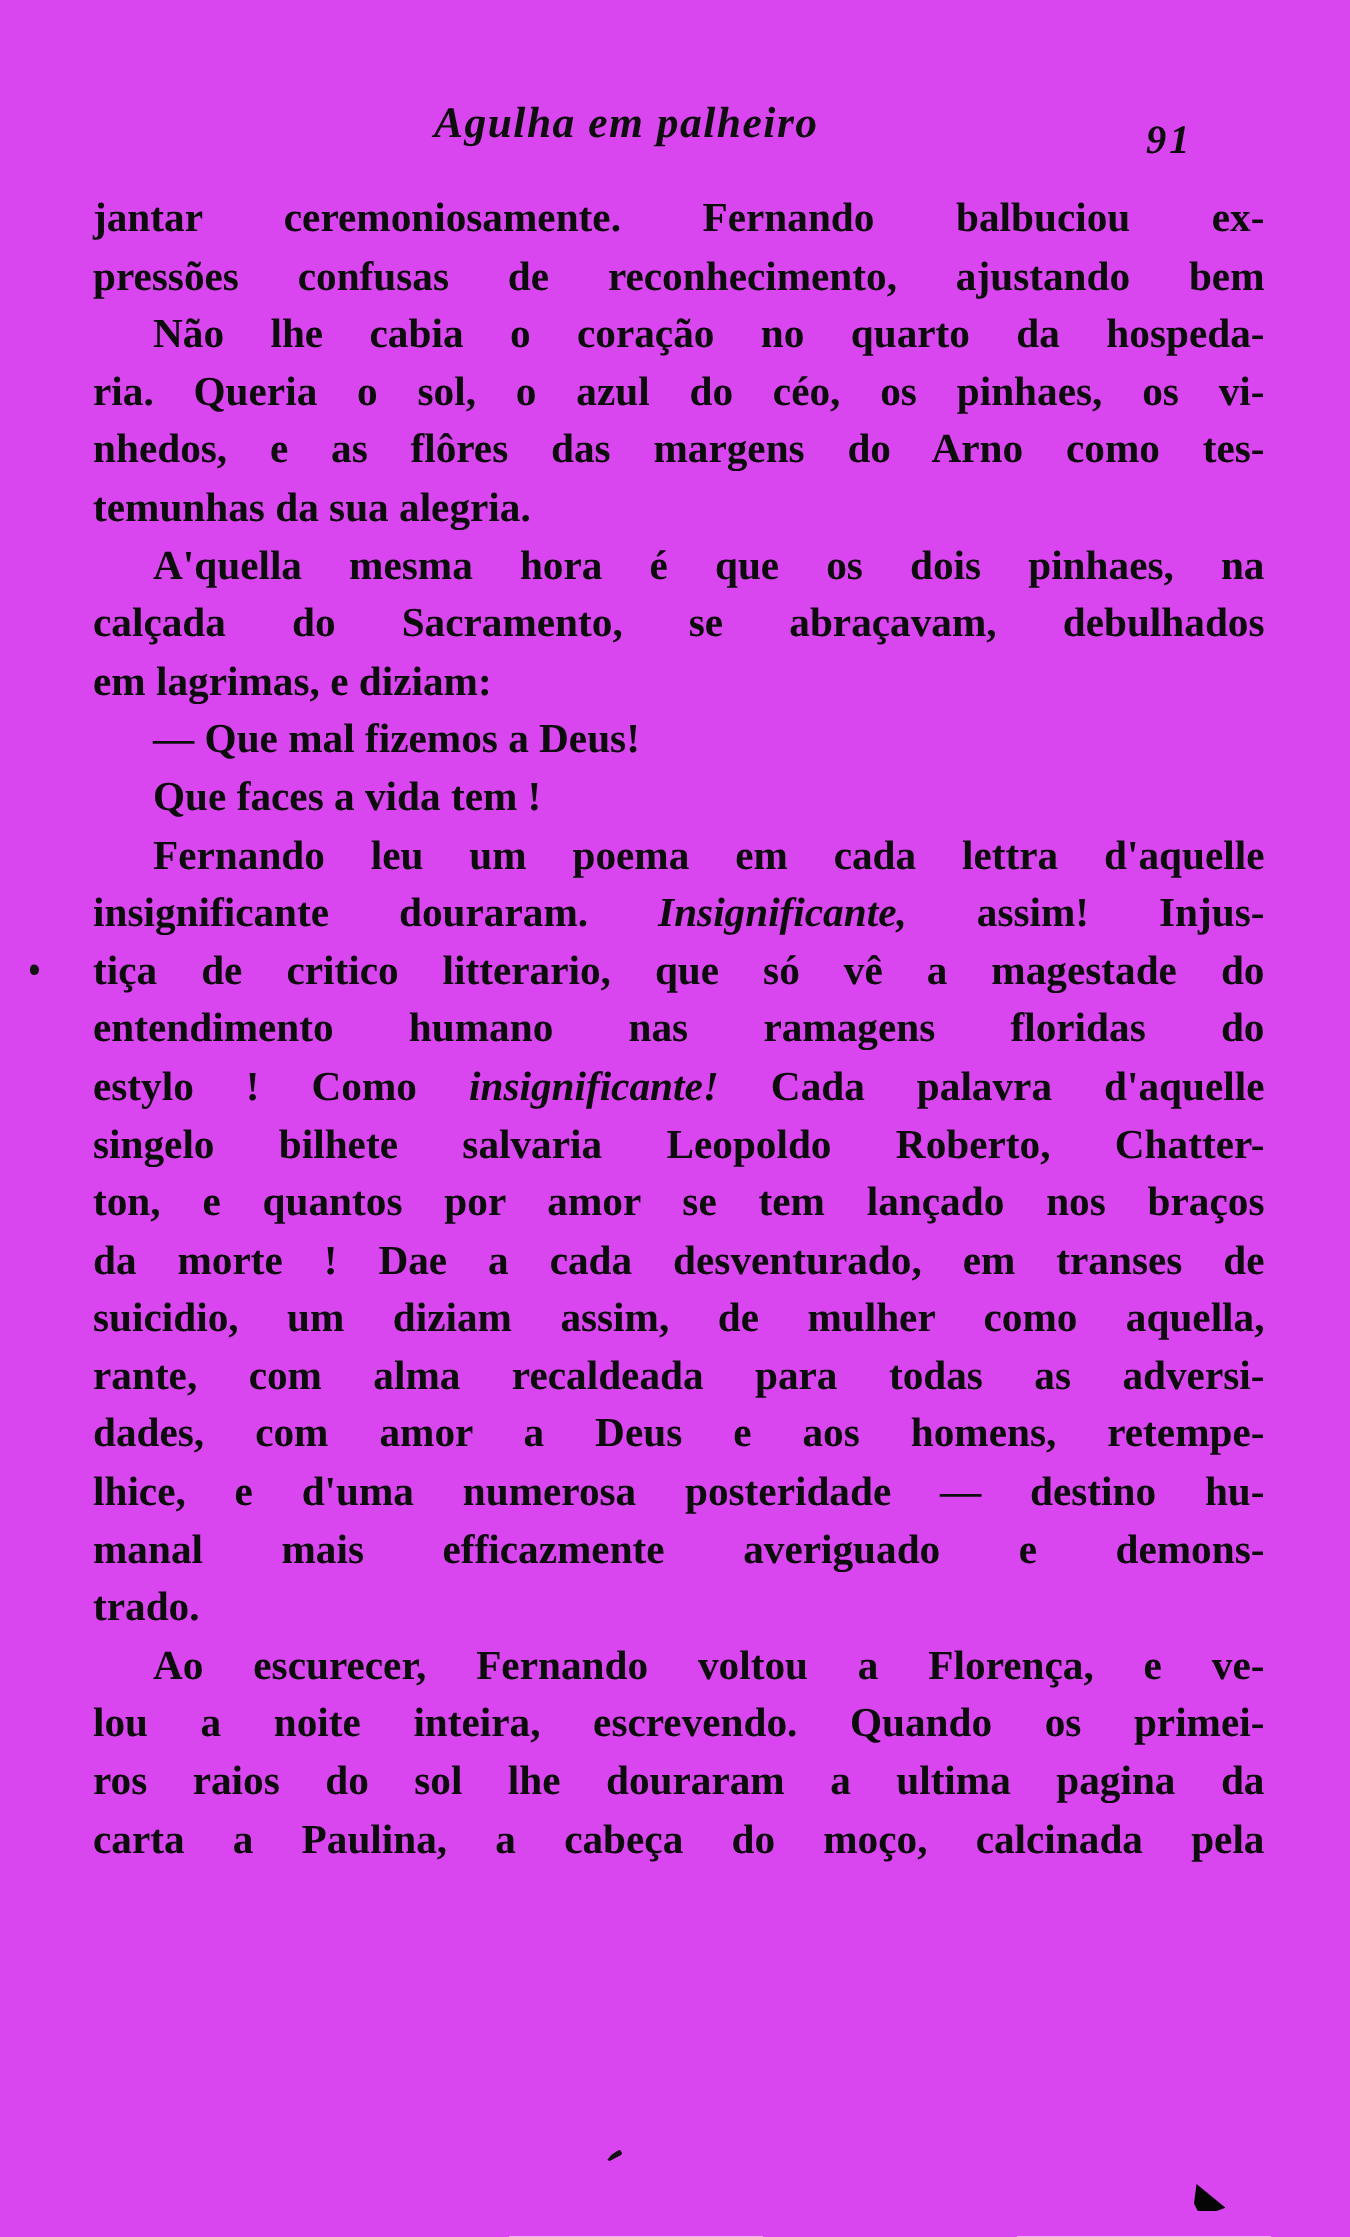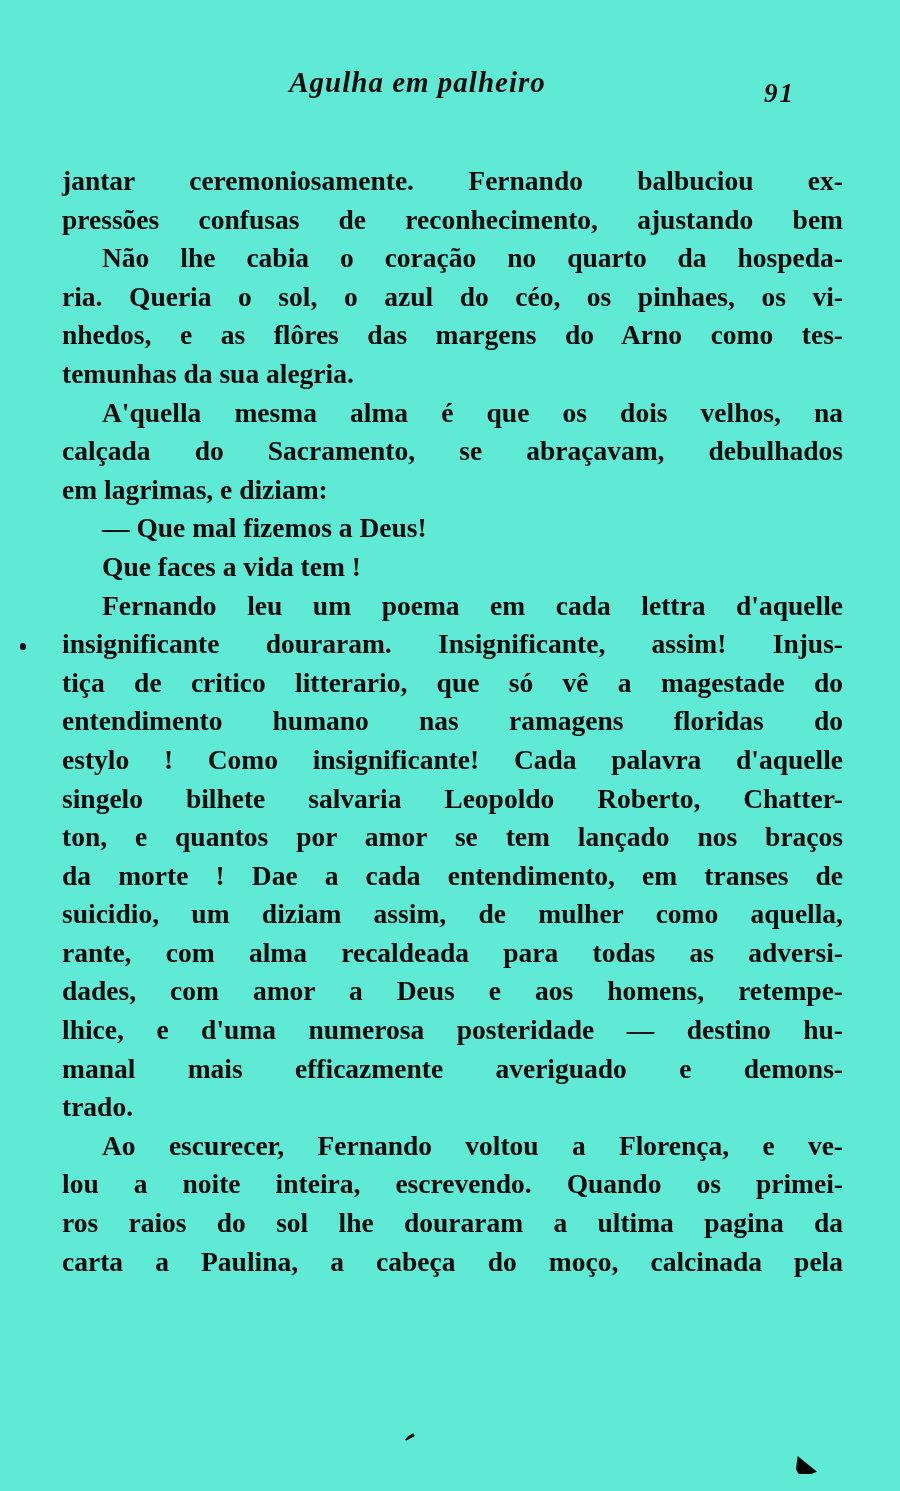--- a/index.html
+++ b/index.html
@@ -4,21 +4,21 @@
 <style>
   html, body {
     margin: 0;
     padding: 0;
     background: #ffffff;
   }
   .page {
     position: relative;
     width: 900px;
     height: 1491px;
-    background: #5eead4;
+    background: #d946ef;
     overflow: hidden;
     font-family: "Liberation Serif", "DejaVu Serif", serif;
     color: #0d0d0d;
   }
   
   .running-head {
     position: absolute;
     top: 66px;
     left: 62px;
     width: 781px;
@@ -47,34 +47,34 @@
   
   .text-block {
     position: absolute;
     top: 126px;
     left: 62px;
     width: 781px;
     font-size: 27.5px;
     font-weight: bold;
     line-height: 38.6px;
     color: #0c0c0c;
-    margin-top: 36px;
   }
   .line {
     white-space: normal;
     text-align: left;
   }
   .line.j {
     text-align: justify;
     text-align-last: justify;
   }
   .line.ind {
     padding-left: 40px;
   }
   .it {
+    font-style: italic;
   }
   
   .margin-dot {
     position: absolute;
     left: 20px;
     top: 643px;
     width: 6px;
     height: 7px;
     background: #131313;
     border-radius: 50% 60% 55% 50%;
@@ -110,33 +110,33 @@
     <span class="page-number">91</span>
   </div>
 
   <div class="text-block">
       <div class="line j"><span>jantar ceremoniosamente. Fernando balbuciou ex-</span></div>
       <div class="line j"><span>pressões confusas de reconhecimento, ajustando bem</span></div>
       <div class="line j ind"><span>Não lhe cabia o coração no quarto da hospeda-</span></div>
       <div class="line j"><span>ria. Queria o sol, o azul do céo, os pinhaes, os vi-</span></div>
       <div class="line j"><span>nhedos, e as flôres das margens do Arno como tes-</span></div>
       <div class="line"><span>temunhas da sua alegria.</span></div>
-      <div class="line j ind"><span>A'quella mesma alma é que os dois velhos, na</span></div>
+      <div class="line j ind"><span>A'quella mesma hora é que os dois pinhaes, na</span></div>
       <div class="line j"><span>calçada do Sacramento, se abraçavam, debulhados</span></div>
       <div class="line"><span>em lagrimas, e diziam:</span></div>
       <div class="line ind"><span>— Que mal fizemos a Deus!</span></div>
       <div class="line ind"><span>Que faces a vida tem !</span></div>
       <div class="line j ind"><span>Fernando leu um poema em cada lettra d'aquelle</span></div>
       <div class="line j"><span>insignificante douraram. </span><span class="it">Insignificante,</span><span> assim! Injus-</span></div>
       <div class="line j"><span>tiça de critico litterario, que só vê a magestade do</span></div>
       <div class="line j"><span>entendimento humano nas ramagens floridas do</span></div>
       <div class="line j"><span>estylo ! Como </span><span class="it">insignificante!</span><span> Cada palavra d'aquelle</span></div>
       <div class="line j"><span>singelo bilhete salvaria Leopoldo Roberto, Chatter-</span></div>
       <div class="line j"><span>ton, e quantos por amor se tem lançado nos braços</span></div>
-      <div class="line j"><span>da morte ! Dae a cada entendimento, em transes de</span></div>
+      <div class="line j"><span>da morte ! Dae a cada desventurado, em transes de</span></div>
       <div class="line j"><span>suicidio, um diziam assim, de mulher como aquella,</span></div>
       <div class="line j"><span>rante, com alma recaldeada para todas as adversi-</span></div>
       <div class="line j"><span>dades, com amor a Deus e aos homens, retempe-</span></div>
       <div class="line j"><span>lhice, e d'uma numerosa posteridade — destino hu-</span></div>
       <div class="line j"><span>manal mais efficazmente averiguado e demons-</span></div>
       <div class="line"><span>trado.</span></div>
       <div class="line j ind"><span>Ao escurecer, Fernando voltou a Florença, e ve-</span></div>
       <div class="line j"><span>lou a noite inteira, escrevendo. Quando os primei-</span></div>
       <div class="line j"><span>ros raios do sol lhe douraram a ultima pagina da</span></div>
       <div class="line j"><span>carta a Paulina, a cabeça do moço, calcinada pela</span></div>

